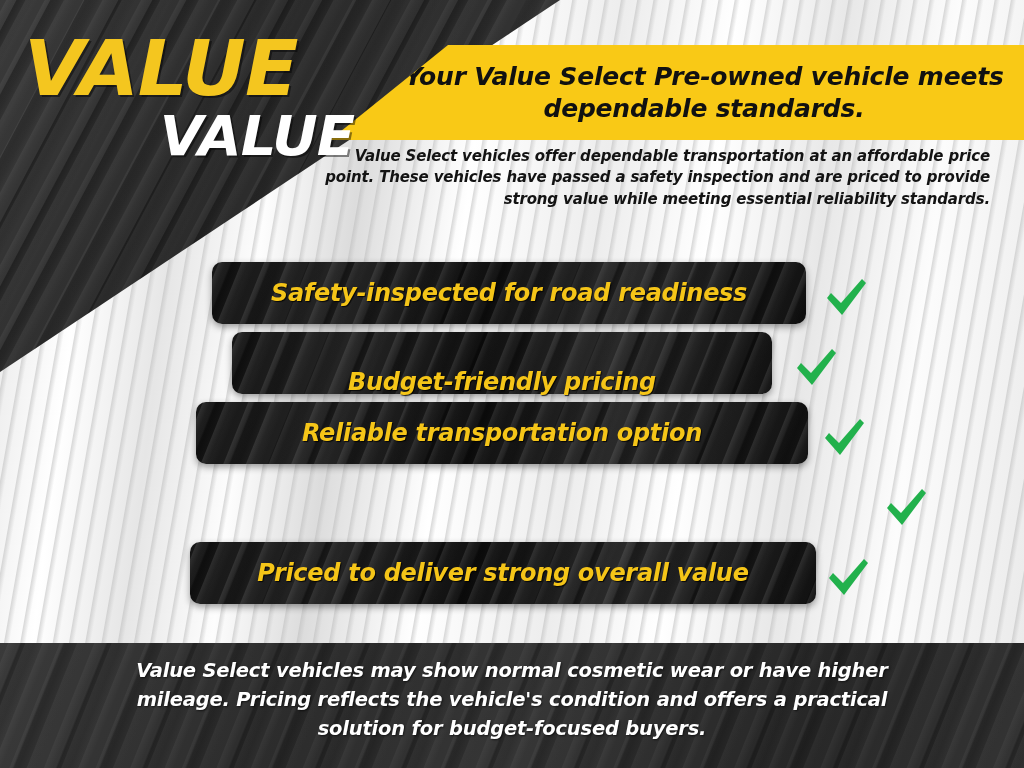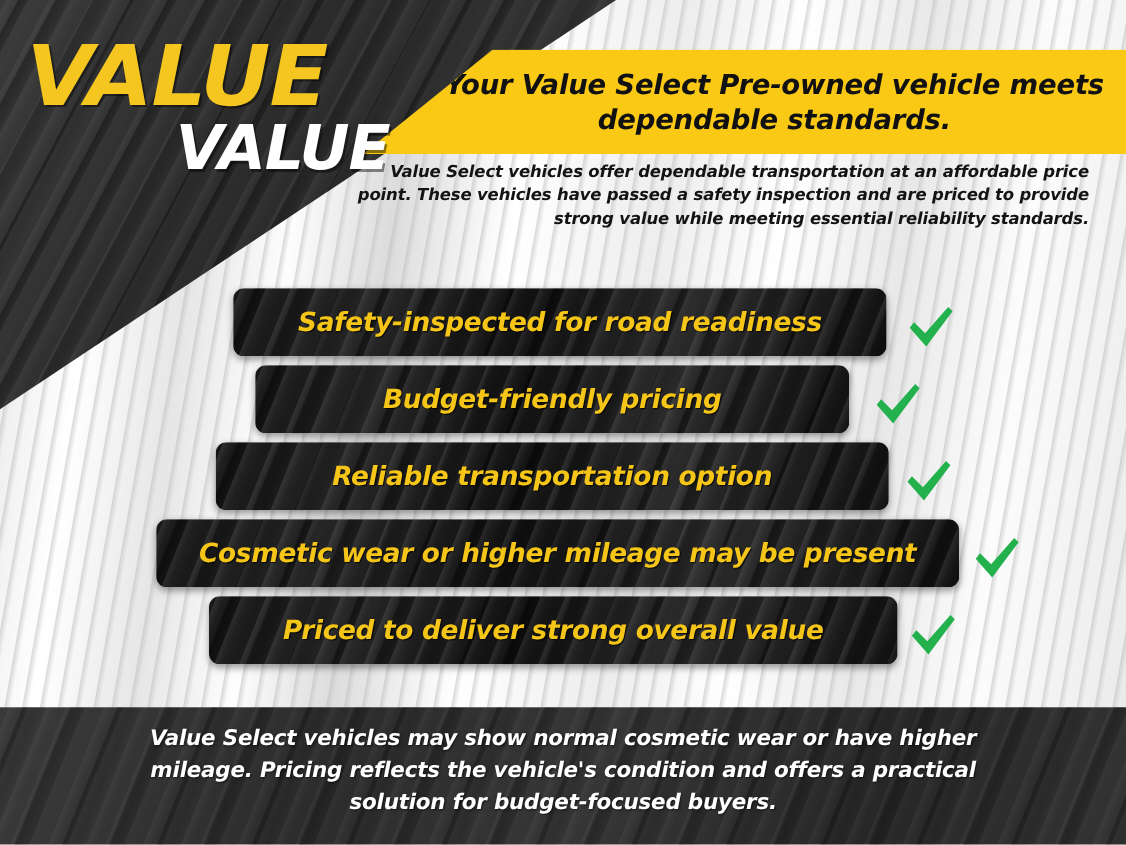--- a/index.html
+++ b/index.html
@@ -191,21 +191,21 @@
         <span class="ftext" style="color: rgb(245, 197, 24);">Safety-inspected for road readiness</span>
       </div>
       <span class="check" style="left: 820px;">
         <svg viewBox="0 0 52 52">
             <path d="M7 27 L11 22 L21 32 L42 8 L46 12 L22 44 Z" fill="#22b14c"></path>
           </svg>
       </span>
     </div>
 
     <div class="frow">
-      <div class="fbar" style="left: 232px; width: 540px;">
+      <div class="fbar" style="left: 232px; width: 540px; align-items: flex-end;">
         <span class="ftext" style="color: rgb(245, 197, 24);">Budget-friendly pricing</span>
       </div>
       <span class="check" style="left: 790px;">
         <svg viewBox="0 0 52 52">
             <path d="M7 27 L11 22 L21 32 L42 8 L46 12 L22 44 Z" fill="#22b14c"></path>
           </svg>
       </span>
     </div>
 
     <div class="frow">
@@ -213,23 +213,20 @@
         <span class="ftext" style="color: rgb(245, 197, 24);">Reliable transportation option</span>
       </div>
       <span class="check" style="left: 818px;">
         <svg viewBox="0 0 52 52">
             <path d="M7 27 L11 22 L21 32 L42 8 L46 12 L22 44 Z" fill="#22b14c"></path>
           </svg>
       </span>
     </div>
 
     <div class="frow">
-      <div class="fbar" style="left: 142px; width: 730px;">
-        <span class="ftext" style="color: rgb(245, 197, 24);">Cosmetic wear or higher mileage may be present</span>
-      </div>
       <span class="check" style="left: 880px;">
         <svg viewBox="0 0 52 52">
             <path d="M7 27 L11 22 L21 32 L42 8 L46 12 L22 44 Z" fill="#22b14c"></path>
           </svg>
       </span>
     </div>
 
     <div class="frow">
       <div class="fbar" style="left: 190px; width: 626px; text-align: center;">
         <span class="ftext" style="color: rgb(245, 197, 24);">Priced to deliver strong overall value</span>

